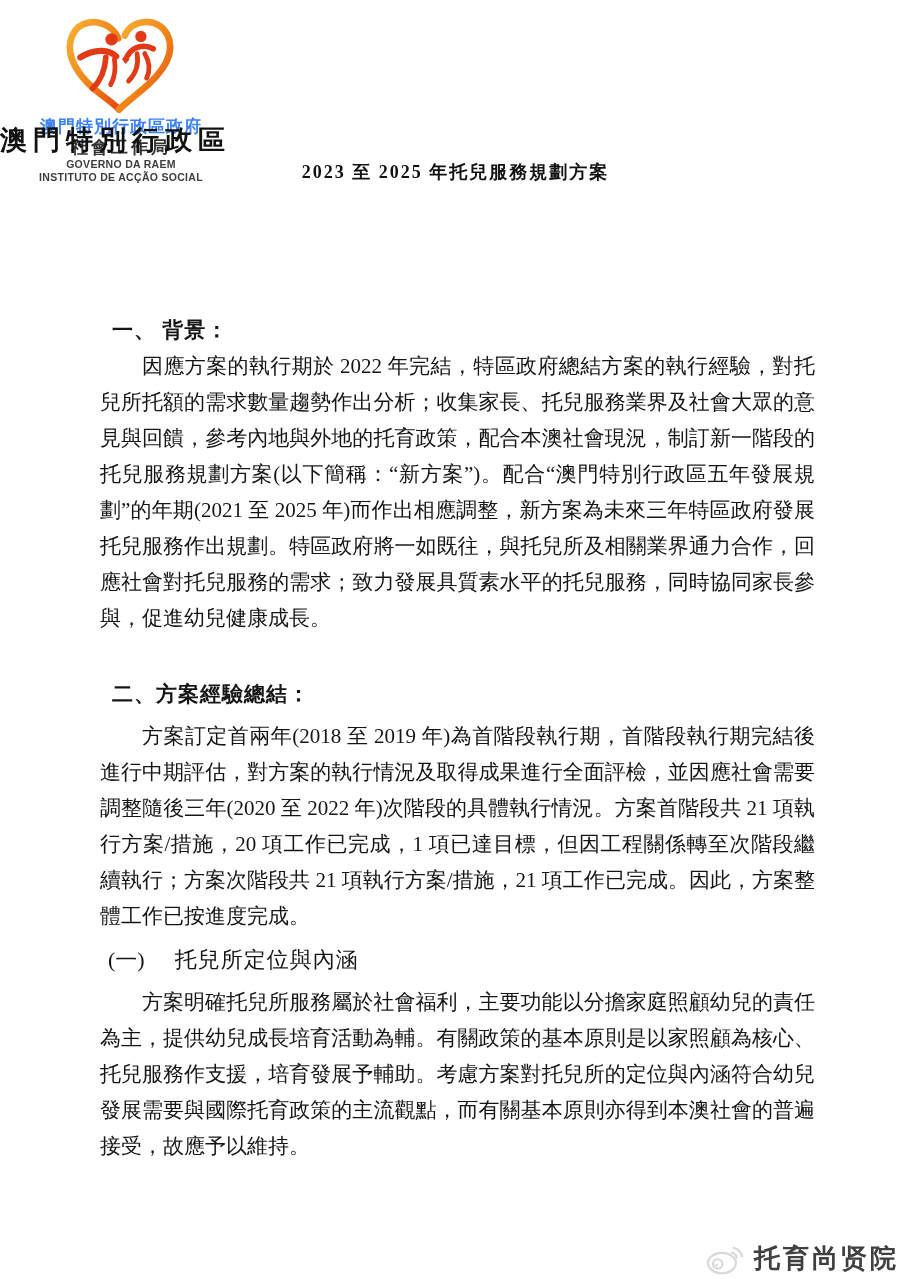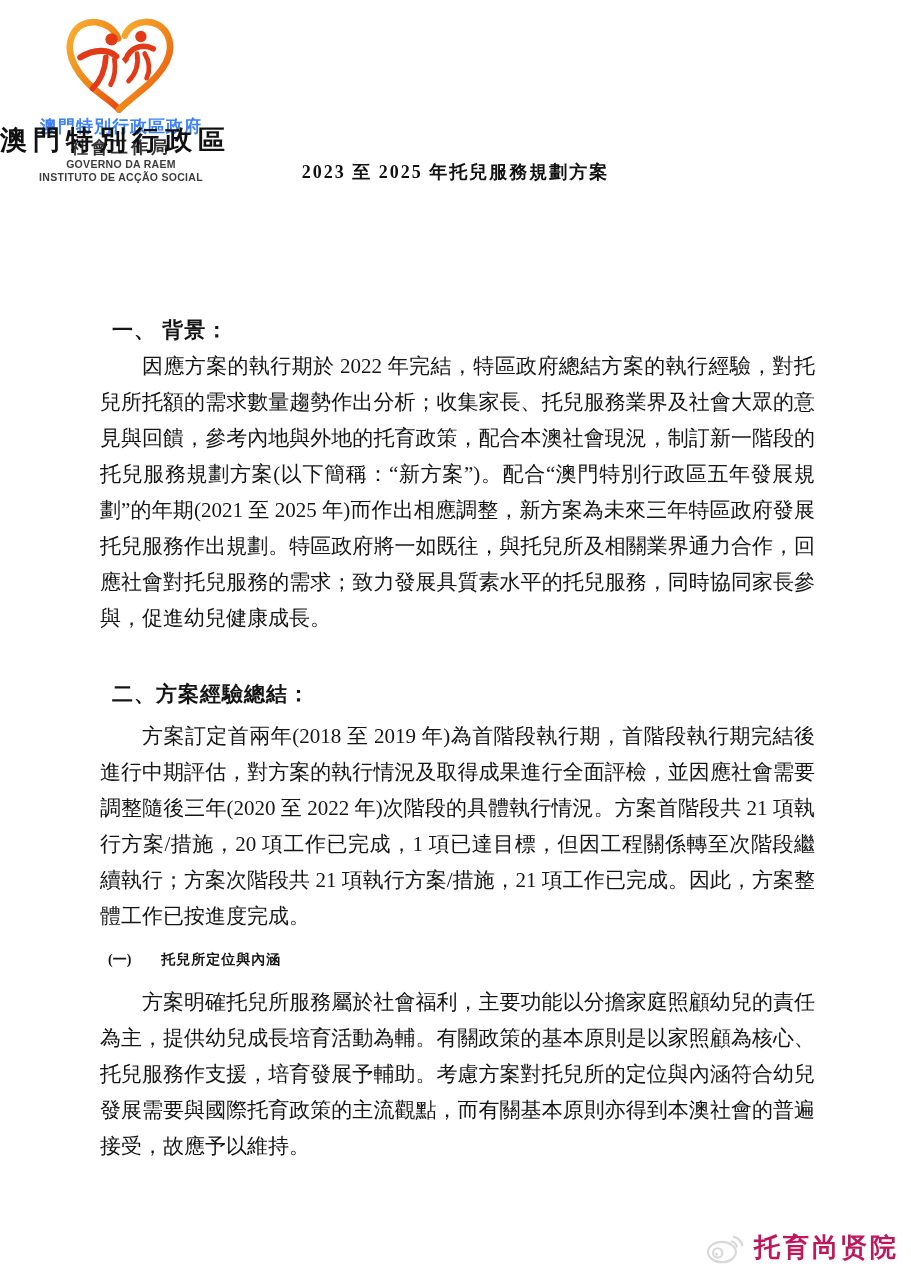--- a/index.html
+++ b/index.html
@@ -28,27 +28,27 @@
     font-size:18px;font-weight:bold;letter-spacing:2px;}
   .chapter{position:absolute;top:242px;left:0;right:0;text-align:center;
     font-size:24px;font-weight:bold;margin:0;letter-spacing:3px;}
   
   .content{margin:0 96px 0 100px;font-size:21px;line-height:36px;color:#151515;}
   .sec-h{font-size:21px;font-weight:bold;margin:0 0 0 12px;letter-spacing:1px;}
   .mt1{margin-top:12px;}
   .mt2{margin-top:40px;}
   .par{margin:0;text-indent:2em;text-align:justify;text-justify:inter-character;}
   .par.after-h{margin-top:6px;}
-  .sub-h{font-size:14px;font-weight:bold;margin:8px 0 0 8px;}
+  .sub-h{font-size:22px;font-weight:normal;margin:8px 0 0 8px;}
   .sub-h .sub-t{margin-left:30px;letter-spacing:1px;}
   
   .watermark{
-    position:absolute;right:12px;bottom:14px;
+    position:absolute;right:12px;bottom:3px;
     display:flex;align-items:center;gap:5px;
-    color:#be185d;font-size:26px;font-weight:bold;letter-spacing:3px;
+    color:#404040;font-size:26px;font-weight:bold;letter-spacing:3px;
     font-family:"Liberation Serif","DejaVu Serif",serif;
   }
   .watermark svg{display:block;}
 </style>
 </head>
 <body>
 
 <div class="page">
 
   <header class="doc-header">

